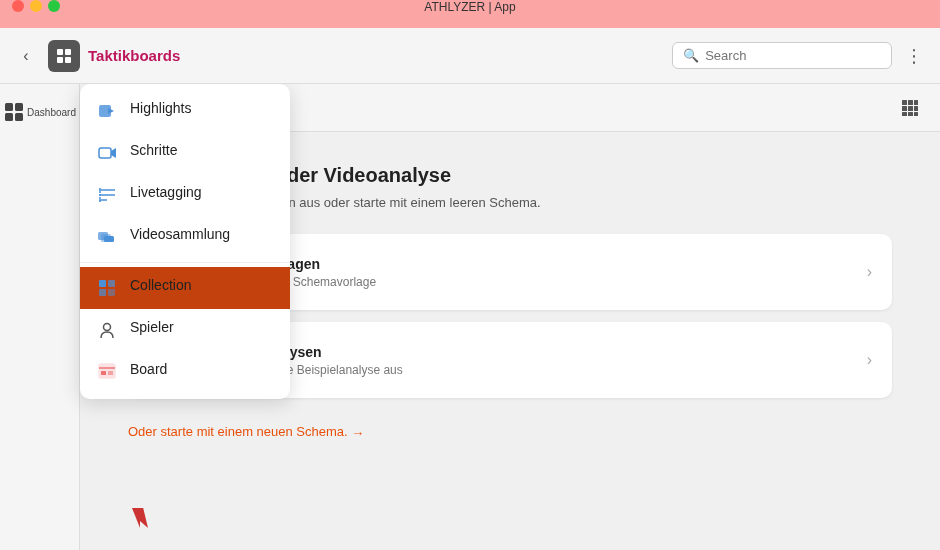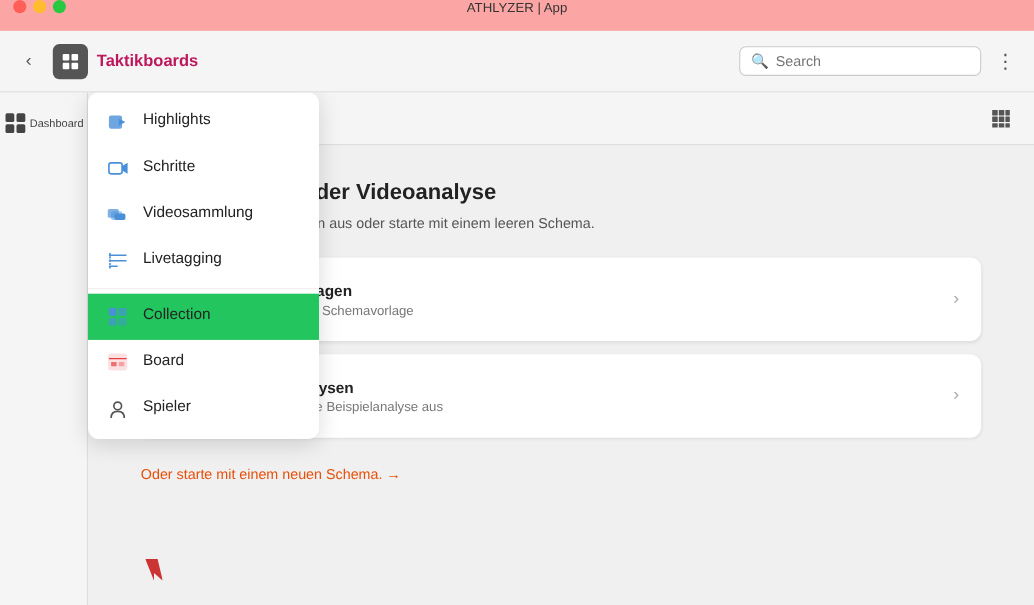--- a/index.html
+++ b/index.html
@@ -179,21 +179,21 @@
     }
     .dropdown-item {
       display: flex;
       align-items: flex-start;
       gap: 12px;
       padding: 10px 16px;
       cursor: pointer;
       font-size: 14px;
       color: #222;
     }
-    .dropdown-item.active { background: #22c55e; }
+    .dropdown-item.active { background: #c2410c; }
     .dropdown-icon {
       width: 22px;
       height: 22px;
       display: flex;
       align-items: center;
       justify-content: center;
       flex-shrink: 0;
     }
     .dropdown-divider {
       height: 1px;
@@ -412,76 +412,76 @@
             <svg width="20" height="20" viewBox="0 0 20 20" fill="none" stroke="#4a90d9" stroke-width="1.5">
               <rect x="2" y="5" width="12" height="10" rx="2"></rect>
               <polygon points="14,8 19,5 19,15 14,12" fill="#4a90d9" stroke="none"></polygon>
             </svg>
           </div>
           <span>Schritte</span>
         </div>
 
         <div class="dropdown-item">
           <div class="dropdown-icon">
-            <svg width="20" height="20" viewBox="0 0 20 20">
-              <rect x="1" y="5" width="10" height="8" rx="1.5" fill="#4a90d9" opacity="0.7"></rect>
-              <rect x="4" y="7" width="10" height="8" rx="1.5" fill="#4a90d9" opacity="0.5"></rect>
-              <rect x="7" y="9" width="10" height="6" rx="1.5" fill="#4a90d9"></rect>
-            </svg>
-          </div>
-          <span>Videosammlung</span>
-        </div>
-
-        <div class="dropdown-item">
-          <div class="dropdown-icon">
             <svg width="20" height="20" viewBox="0 0 20 20" fill="none" stroke="#4a90d9" stroke-width="1.5">
               <line x1="2" y1="5" x2="18" y2="5"></line>
               <line x1="2" y1="10" x2="18" y2="10"></line>
               <line x1="2" y1="15" x2="10" y2="15"></line>
               <line x1="3" y1="3" x2="3" y2="17" stroke-dasharray="2,1"></line>
             </svg>
           </div>
           <span>Livetagging</span>
         </div>
 
+        <div class="dropdown-item">
+          <div class="dropdown-icon">
+            <svg width="20" height="20" viewBox="0 0 20 20">
+              <rect x="1" y="5" width="10" height="8" rx="1.5" fill="#4a90d9" opacity="0.7"></rect>
+              <rect x="4" y="7" width="10" height="8" rx="1.5" fill="#4a90d9" opacity="0.5"></rect>
+              <rect x="7" y="9" width="10" height="6" rx="1.5" fill="#4a90d9"></rect>
+            </svg>
+          </div>
+          <span>Videosammlung</span>
+        </div>
+
         <div class="dropdown-divider"></div>
 
         <div class="dropdown-item active">
           <div class="dropdown-icon">
             <svg width="20" height="20" viewBox="0 0 20 20">
               <rect x="2" y="2" width="7" height="7" rx="1" fill="#4a90d9"></rect>
               <rect x="11" y="2" width="7" height="7" rx="1" fill="#4a90d9" opacity="0.7"></rect>
               <rect x="2" y="11" width="7" height="7" rx="1" fill="#4a90d9" opacity="0.7"></rect>
               <rect x="11" y="11" width="7" height="7" rx="1" fill="#4a90d9" opacity="0.5"></rect>
             </svg>
           </div>
           <span>Collection</span>
         </div>
 
 
         <div class="dropdown-item">
           <div class="dropdown-icon">
+            <svg width="20" height="20" viewBox="0 0 20 20" fill="none" stroke="#555" stroke-width="1.5">
+              <circle cx="10" cy="7" r="3.5"></circle>
+              <path d="M4 18c0-4 2.5-6 6-6s6 2 6 6"></path>
+            </svg>
+          </div>
+          <span>Spieler</span>
+        </div>
+
+        <div class="dropdown-item">
+          <div class="dropdown-icon">
             <svg width="20" height="20" viewBox="0 0 20 20">
               <rect x="2" y="2" width="16" height="14" rx="2" fill="#e84040" opacity="0.15" stroke="#e84040" stroke-width="1.5"></rect>
               <line x1="2" y1="6" x2="18" y2="6" stroke="#e84040" stroke-width="1"></line>
               <rect x="4" y="9" width="5" height="4" rx="0.5" fill="#e84040" opacity="0.7"></rect>
               <rect x="11" y="9" width="5" height="4" rx="0.5" fill="#e84040" opacity="0.4"></rect>
             </svg>
           </div>
           <span>Board</span>
-        </div>
-
-        <div class="dropdown-item">
-          <div class="dropdown-icon">
-            <svg width="20" height="20" viewBox="0 0 20 20" fill="none" stroke="#555" stroke-width="1.5">
-              <circle cx="10" cy="7" r="3.5"></circle>
-              <path d="M4 18c0-4 2.5-6 6-6s6 2 6 6"></path>
-            </svg>
-          </div>
-          <span>Spieler</span>
         </div>
 
       </div>
     </div>
 
     <div class="content-area">
 
       <div class="content-toolbar">
         <div class="sort-btn">
           <span>AZ</span>

